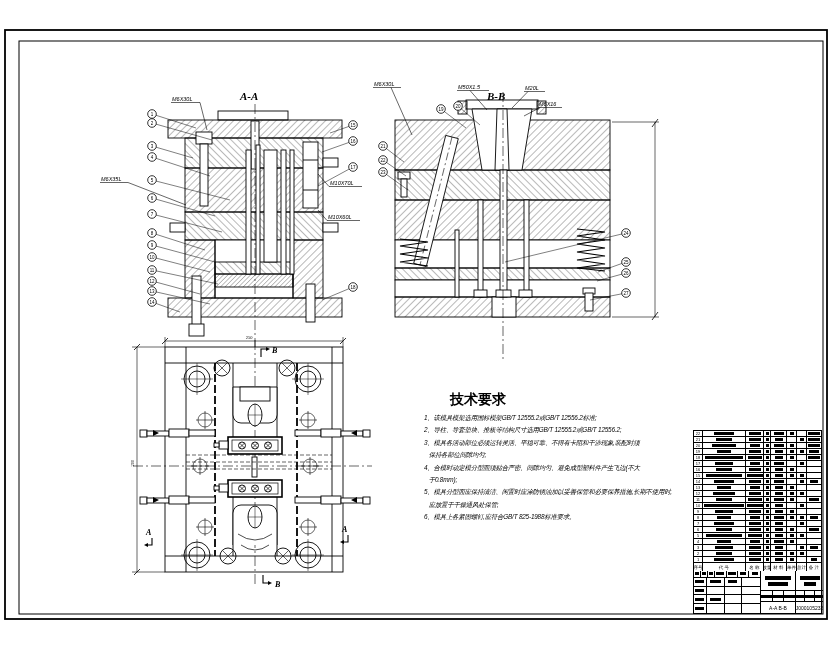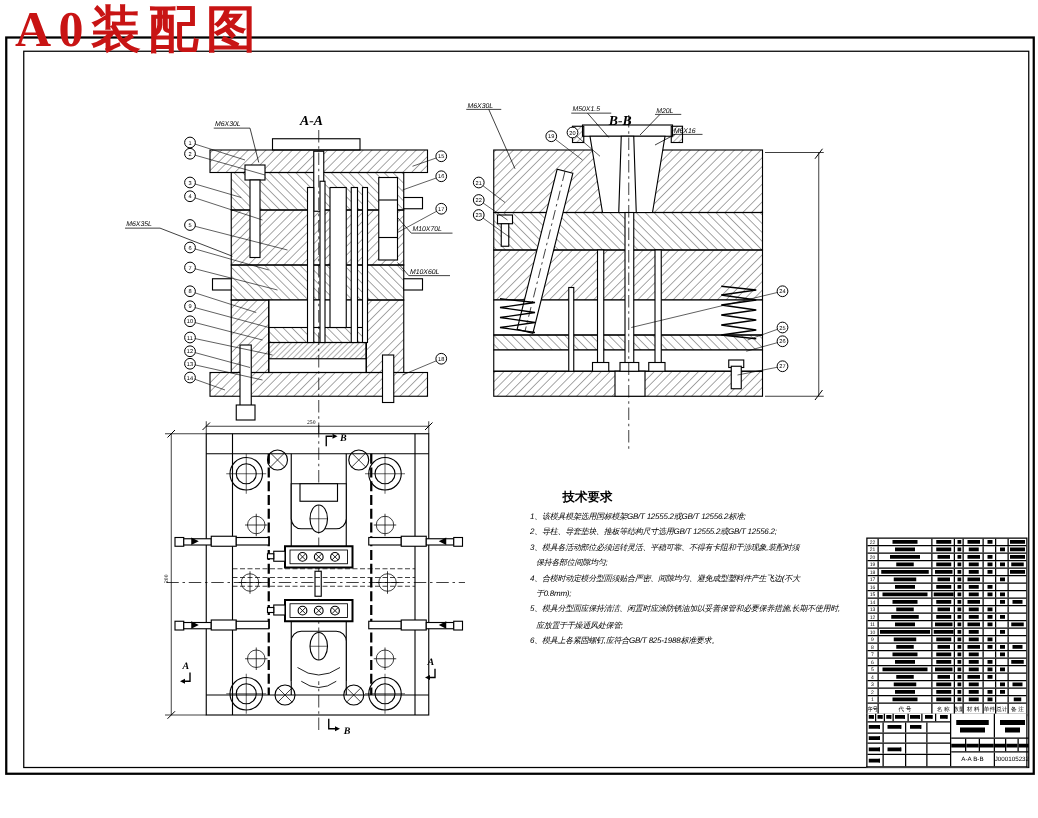--- a/index.html
+++ b/index.html
@@ -4,21 +4,21 @@
 <style>
   html,body{margin:0;padding:0;background:#fff;}
   .sheet{position:relative;width:830px;height:654px;background:#fff;overflow:hidden;
          font-family:"Liberation Sans",sans-serif;color:#000;}
   .red-title{position:absolute;left:12px;top:2px;z-index:9;
     font-family:"Liberation Serif",serif;font-weight:bold;font-size:40px;
     letter-spacing:6px;line-height:1.1;}
   svg{position:absolute;left:0;top:0;}
   
   .notes{position:absolute;left:424px;top:391px;width:228px;z-index:3;}
-  .notes .t{font-size:10px;font-weight:bold;margin:0 0 3px 26px;}
+  .notes .t{font-size:14px;font-weight:bold;margin:0 0 3px 26px;}
   .notes .ln{font-size:6.4px;font-style:italic;line-height:12.4px;white-space:pre;
     letter-spacing:-0.2px;}
   
   .bom{position:absolute;left:693px;top:430px;width:129px;z-index:3;
        border:1px solid #000;box-sizing:border-box;background:#fff;}
   .bomrow{display:flex;height:6px;box-sizing:border-box;border-bottom:1px solid #000;}
   .bomcell{box-sizing:border-box;border-right:1px solid #000;height:100%;
     display:flex;align-items:center;justify-content:center;overflow:hidden;}
   .bomcell:last-child{border-right:none;}
   .bomcell.num{font-size:4px;line-height:5px;}
@@ -45,21 +45,20 @@
   .mini{display:flex;width:100%;height:100%;}
   .mini div{flex:1;border-right:1px solid #000;display:flex;align-items:center;justify-content:center;}
   .mini div:last-child{border-right:none;}
   .tbtxt{font-size:5px;line-height:6px;white-space:nowrap;}
 </style>
 </head>
 <body>
 
 <div class="sheet">
 
-  <div class="red-title" style="color: rgb(200, 20, 20);">A0装配图</div>
 
   <svg width="830" height="654" viewBox="0 0 830 654">
     <defs>
       <pattern id="h1" width="5" height="5" patternUnits="userSpaceOnUse" patternTransform="rotate(45)">
         <line x1="0" y1="0" x2="0" y2="5" stroke="#000" stroke-width="0.55"></line>
       </pattern>
       <pattern id="h2" width="5" height="5" patternUnits="userSpaceOnUse" patternTransform="rotate(135)">
         <line x1="0" y1="0" x2="0" y2="5" stroke="#000" stroke-width="0.55"></line>
       </pattern>
       <pattern id="h3" width="3.2" height="3.2" patternUnits="userSpaceOnUse" patternTransform="rotate(45)">

